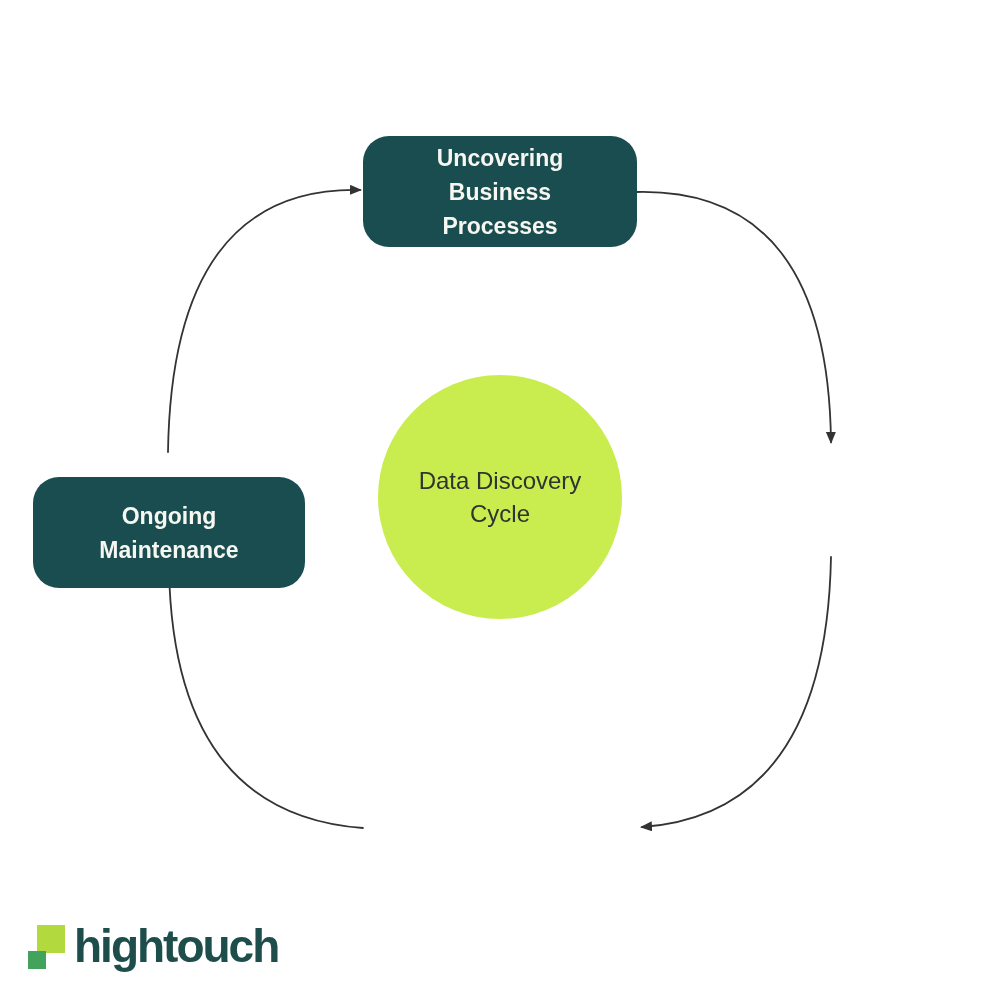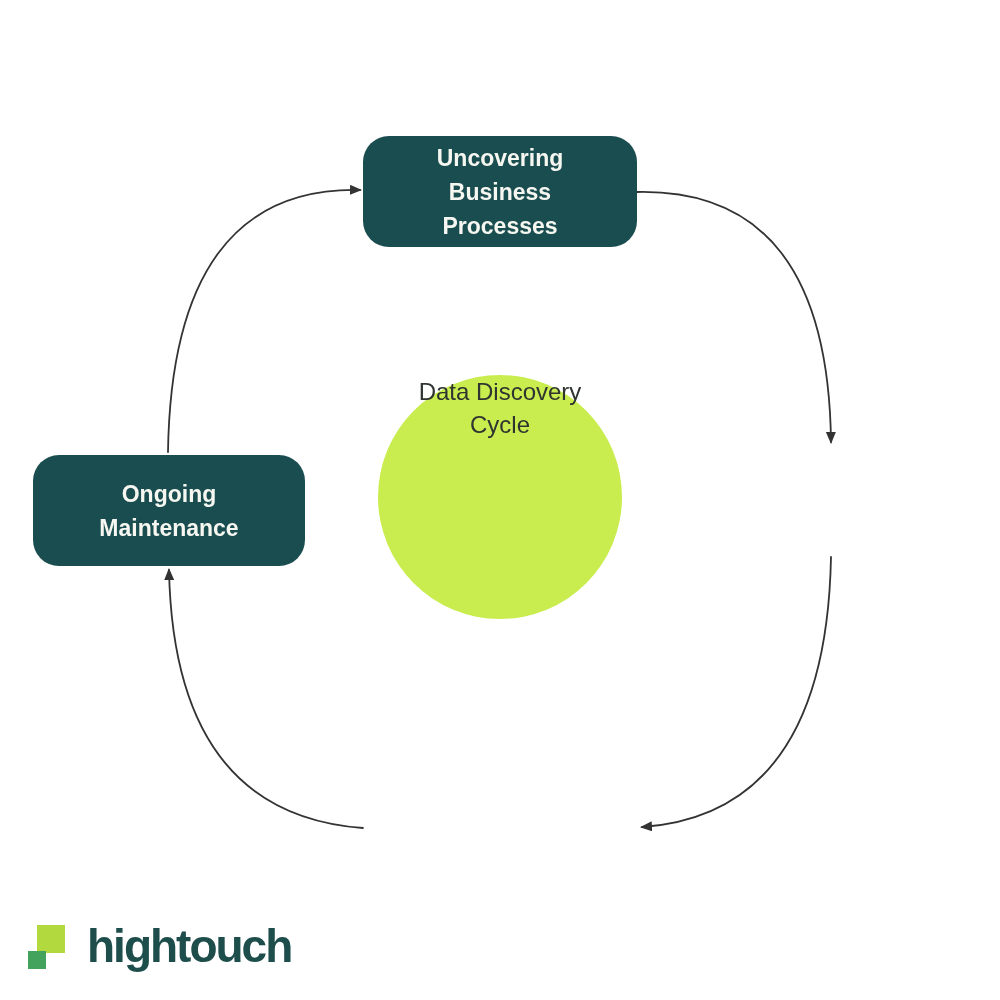--- a/index.html
+++ b/index.html
@@ -41,41 +41,41 @@
     text-align: center;
     color: var(--node-text);
     font-weight: bold;
     font-size: 23px;
     line-height: 34px;
   }
   .node span { display: inline-block; max-width: 210px; }
   .node-top    { left: 363px; top: 136px; width: 274px; height: 111px; }
   .node-right  { left: 693px; top: 446px; width: 274px; height: 111px; }
   .node-bottom { left: 362px; top: 772px; width: 276px; height: 111px; }
-  .node-left   { left:  33px; top: 455px; width: 272px; height: 111px; }
+  .node-left   { left:  33px; top: 477px; width: 272px; height: 111px; }
   .hub {
     position: absolute;
     left: 378px; top: 375px;
     width: 244px; height: 244px;
     border-radius: 50%;
     background: var(--circle-bg);
     display: flex;
+    align-items: center;
     justify-content: center;
     text-align: center;
     color: var(--circle-text);
     font-size: 24px;
     line-height: 33px;
   }
   .hub span { display: inline-block; max-width: 190px; }
   .logo {
     position: absolute;
     left: 28px; top: 922px;
     display: flex;
     align-items: center;
-    gap: 13px;
   }
   .logo-icon { position: relative; width: 46px; height: 49px; }
   .sq-big {
     position: absolute; left: 9px; top: 3px;
     width: 28px; height: 28px;
     background: var(--logo-lime);
   }
   .sq-small {
     position: absolute; left: 0; top: 29px;
     width: 18px; height: 18px;

